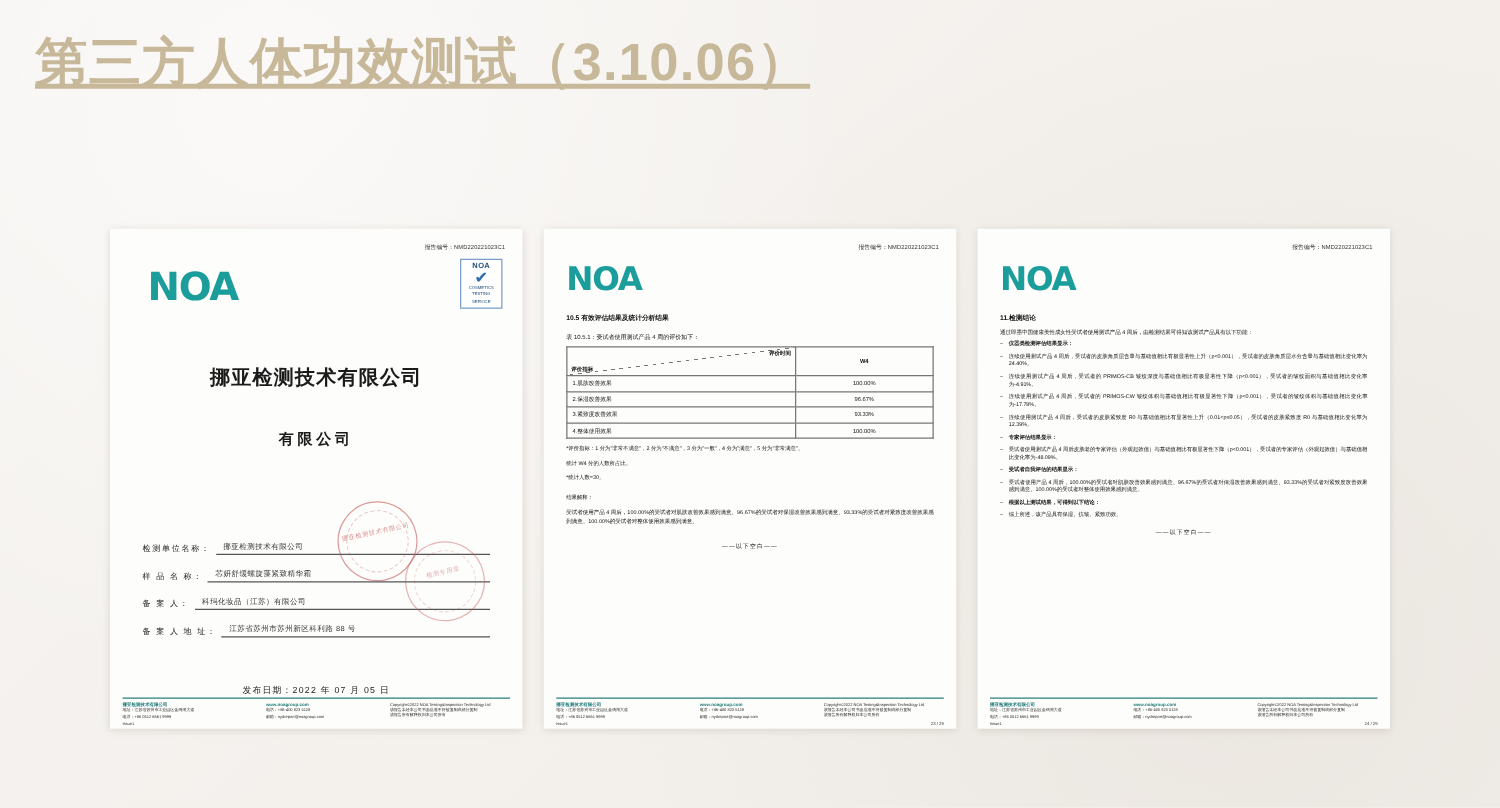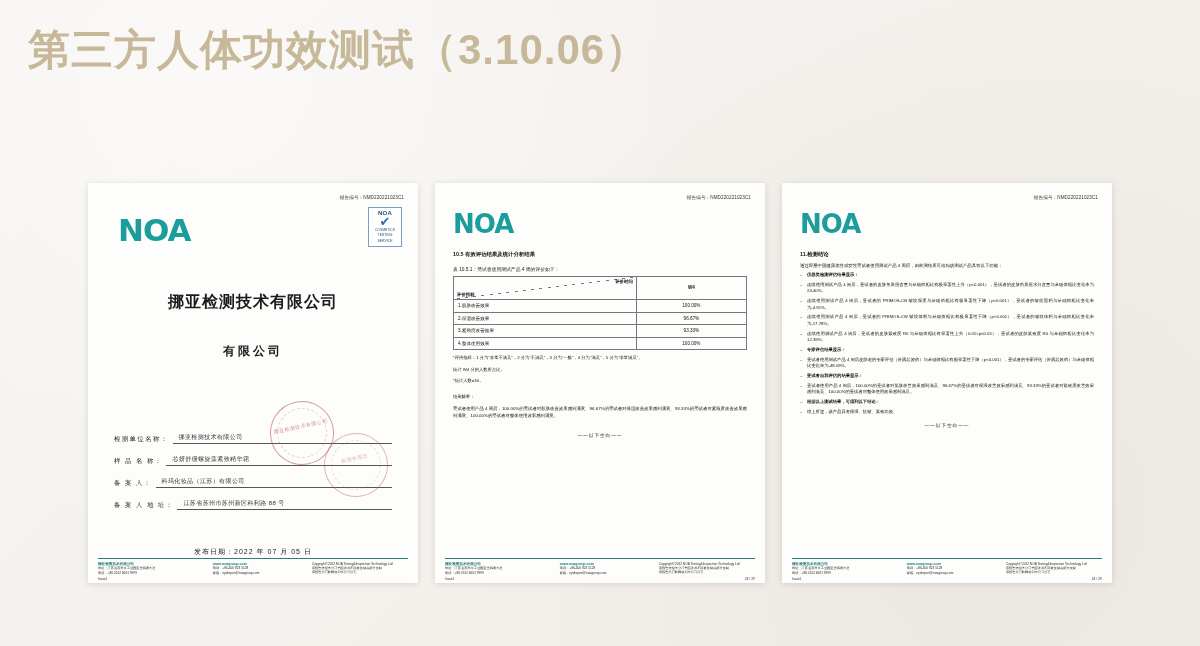--- a/index.html
+++ b/index.html
@@ -26,20 +26,21 @@
   }
   .slide-title {
     position: absolute;
     left: 28px;
     top: 22px;
     font-size: 42px;
     font-weight: bold;
     color: #c8b89a;
     letter-spacing: 1px;
     white-space: nowrap;
+    text-decoration: underline;
   }
 
   .docs {
     position: absolute;
     left: 0;
     top: 183px;
     width: 1200px;
     height: 504px;
   }
 

